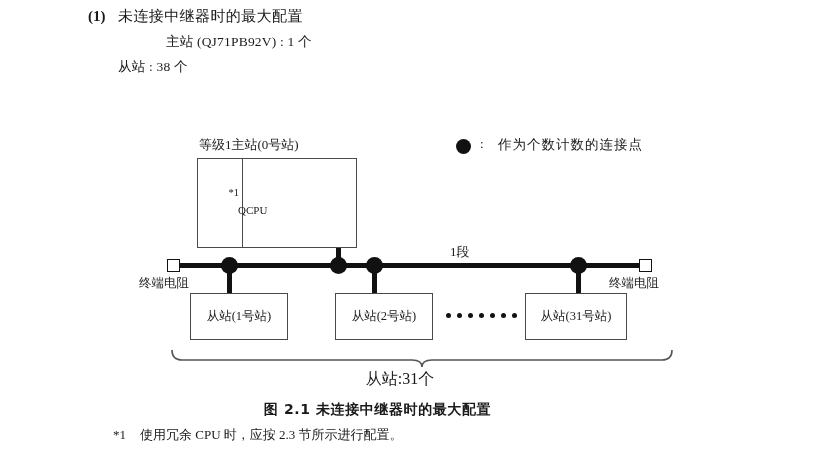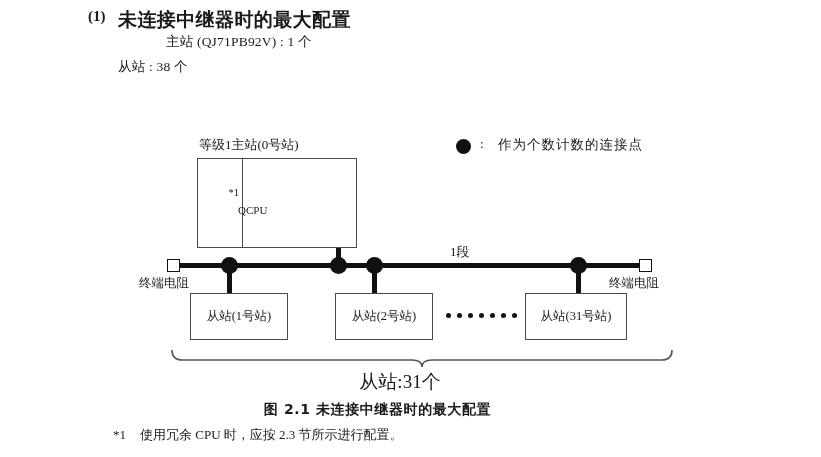--- a/index.html
+++ b/index.html
@@ -19,22 +19,22 @@
 
   
   #heading-number {
     left: 88px; top: 8px;
     font-size: 15px;
     font-weight: bold;
     font-family: "Liberation Serif", serif;
   }
   #heading-title {
     left: 118px; top: 7px;
-    font-size: 19px;
-    font-weight: bold;
+    font-size: 15px;
+    font-weight: normal;
     letter-spacing: 0.4px;
     font-family: "DejaVu Sans", "Liberation Sans", sans-serif;
   }
   .spec-line {
     left: 118px;
     font-size: 13.5px;
     letter-spacing: 0.2px;
     white-space: nowrap;
   }
   #spec-master { top: 33px; margin-left: 48px; }
@@ -187,21 +187,21 @@
 
   
   #brace {
     left: 170px; top: 348px;
     width: 504px; height: 20px;
   }
   #brace-label {
     left: 0; top: 369px;
     width: 800px;
     text-align: center;
-    font-size: 19px;
+    font-size: 16px;
   }
 
   
   #figure-caption {
     left: 0; top: 401px;
     width: 755px;
     text-align: center;
     font-size: 14px;
     font-weight: bold;
     letter-spacing: 0.6px;

